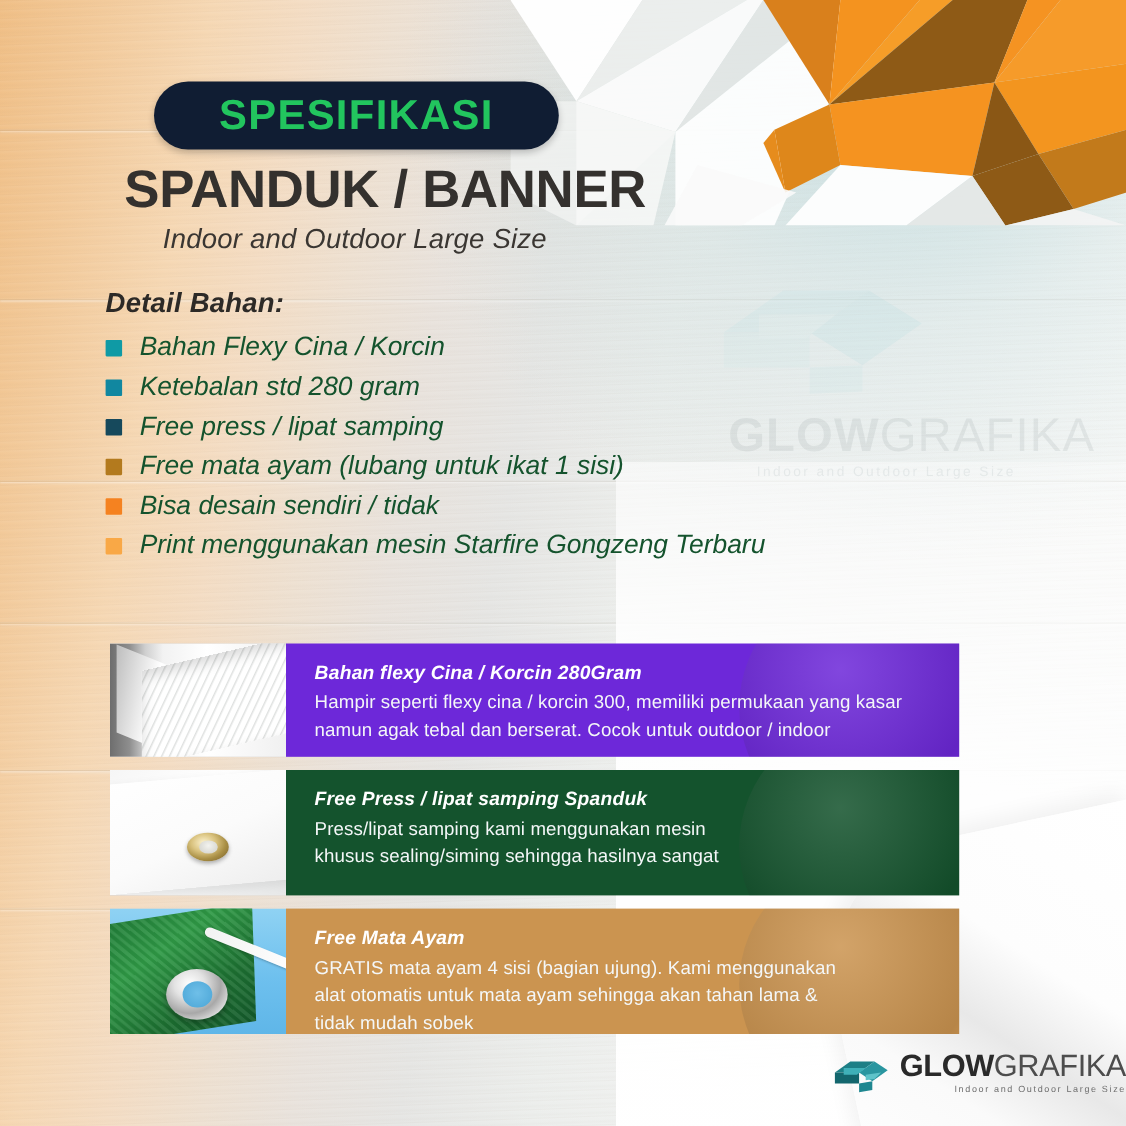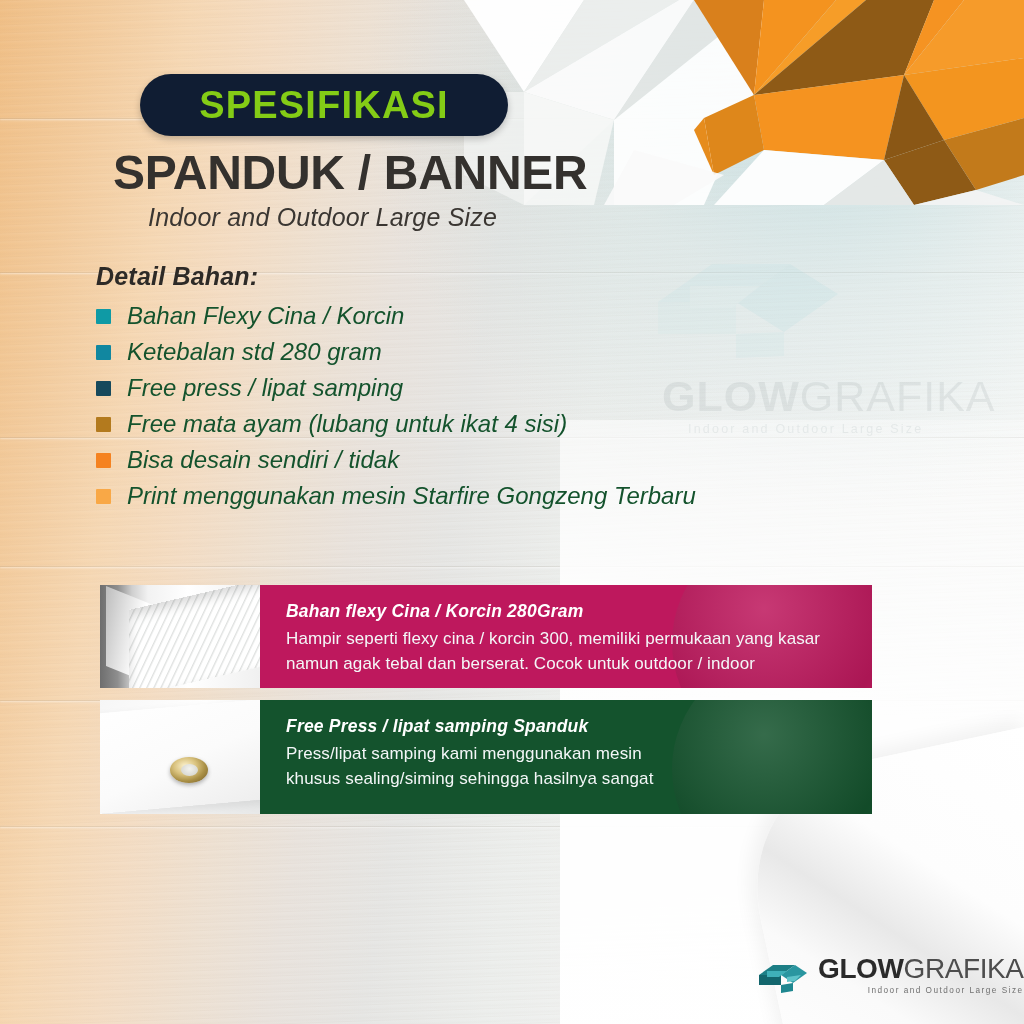--- a/index.html
+++ b/index.html
@@ -68,21 +68,21 @@
   
   .badge{
     position:absolute;left:140px;top:74px;
     width:368px;height:62px;
     background:#101d33;
     border-radius:31px;
     box-shadow:0 3px 7px rgba(0,0,0,.22);
     display:flex;align-items:center;justify-content:center;
   }
   .badge-text{
-    color:#84cc16;
+    color:#22c55e;
     font-size:38px;font-weight:bold;letter-spacing:1.2px;
     line-height:1;
   }
   .title{
     position:absolute;left:96px;top:148px;
     color:#34312e;
     font-size:48px;font-weight:bold;letter-spacing:-0.3px;
     line-height:1.05;
     margin-left:17px;
   }
@@ -314,42 +314,42 @@
     <div class="list-item">
       <span class="bullet" style="background:#1187a0"></span>
       <span class="li-text">Ketebalan std 280 gram</span>
     </div>
     <div class="list-item">
       <span class="bullet" style="background:#16495c"></span>
       <span class="li-text">Free press / lipat samping</span>
     </div>
     <div class="list-item">
       <span class="bullet" style="background:#b37a1e"></span>
-      <span class="li-text">Free mata ayam (lubang untuk ikat 4 sisi)</span>
+      <span class="li-text">Free mata ayam (lubang untuk ikat 1 sisi)</span>
     </div>
     <div class="list-item">
       <span class="bullet" style="background:#f58220"></span>
       <span class="li-text">Bisa desain sendiri / tidak</span>
     </div>
     <div class="list-item">
       <span class="bullet" style="background:#f9a846"></span>
       <span class="li-text">Print menggunakan mesin Starfire Gongzeng Terbaru</span>
     </div>
   </div>
 
   <div class="cards">
 
     <div class="card t1">
       <div class="thumb">
         <div class="ph">
             <div class="edge"></div>
             <div class="roll"></div>
           </div>
       </div>
-      <div class="body" style="background:#be185d;height:103px">
+      <div class="body" style="background:#6d28d9;height:103px">
         <div class="gloss"></div>
         <div class="card-title">Bahan flexy  Cina / Korcin 280Gram</div>
         <div class="card-desc">
           <div>Hampir seperti flexy cina / korcin 300, memiliki permukaan yang kasar</div>
           <div>namun agak tebal dan berserat. Cocok untuk outdoor / indoor</div>
         </div>
       </div>
     </div>
 
     <div class="card t2">
@@ -369,20 +369,29 @@
       </div>
     </div>
 
     <div class="card t3">
       <div class="thumb">
         <div class="ph">
             <div class="green"></div>
             <div class="rope"></div>
             <div class="eyelet"></div>
           </div>
+      </div>
+      <div class="body" style="background:#cb9450;height:114px">
+        <div class="gloss"></div>
+        <div class="card-title">Free Mata Ayam</div>
+        <div class="card-desc">
+          <div>GRATIS mata ayam 4 sisi (bagian ujung). Kami menggunakan</div>
+          <div>alat otomatis untuk mata ayam sehingga akan tahan lama &amp;</div>
+          <div>tidak mudah sobek</div>
+        </div>
       </div>
     </div>
 
   </div>
 
   <div class="logo">
     <div class="logo-mark">
       <svg width="52" height="40" viewBox="0 0 52 40" xmlns="http://www.w3.org/2000/svg">
         <polygon points="2,20 16,10 38,10 24,20" fill="#1d7f86"></polygon>
         <polygon points="24,20 38,10 50,18 36,28" fill="#2a96a0"></polygon>

